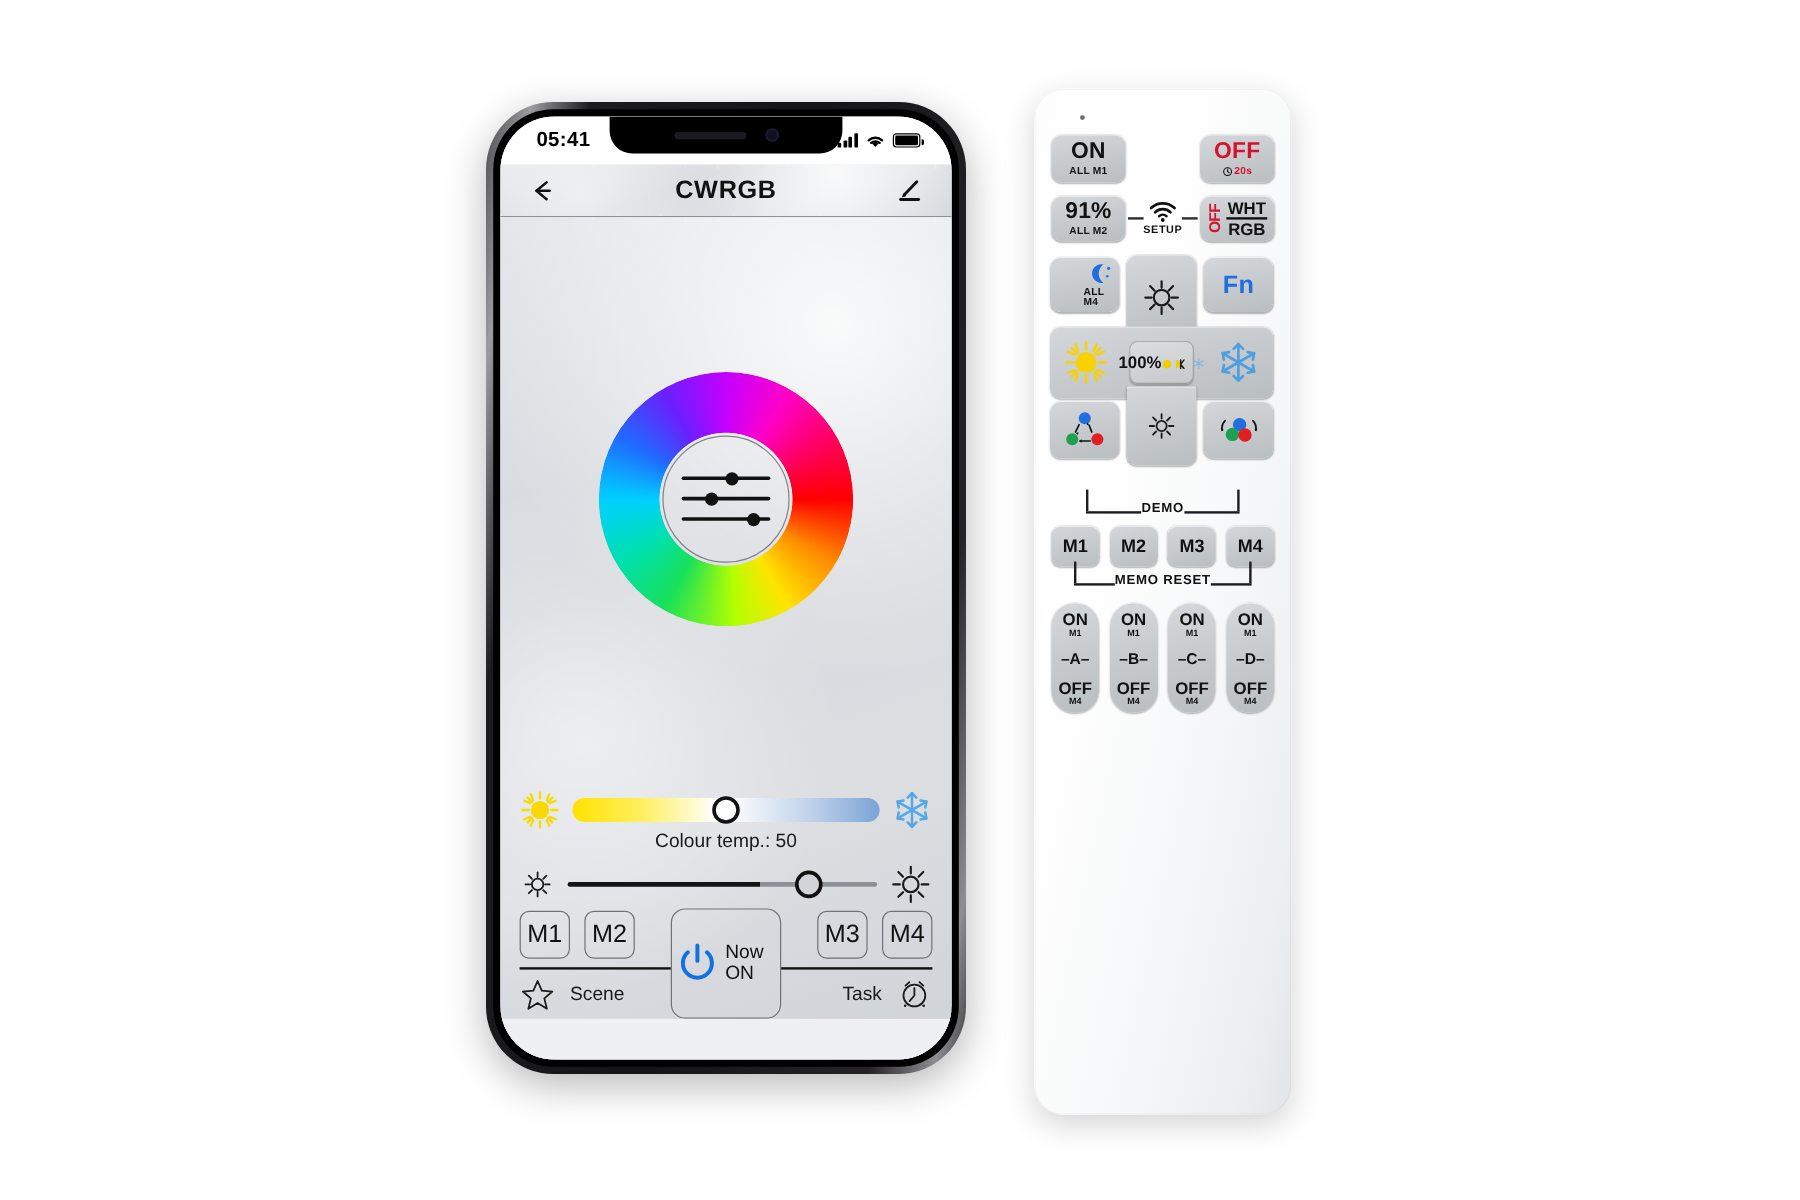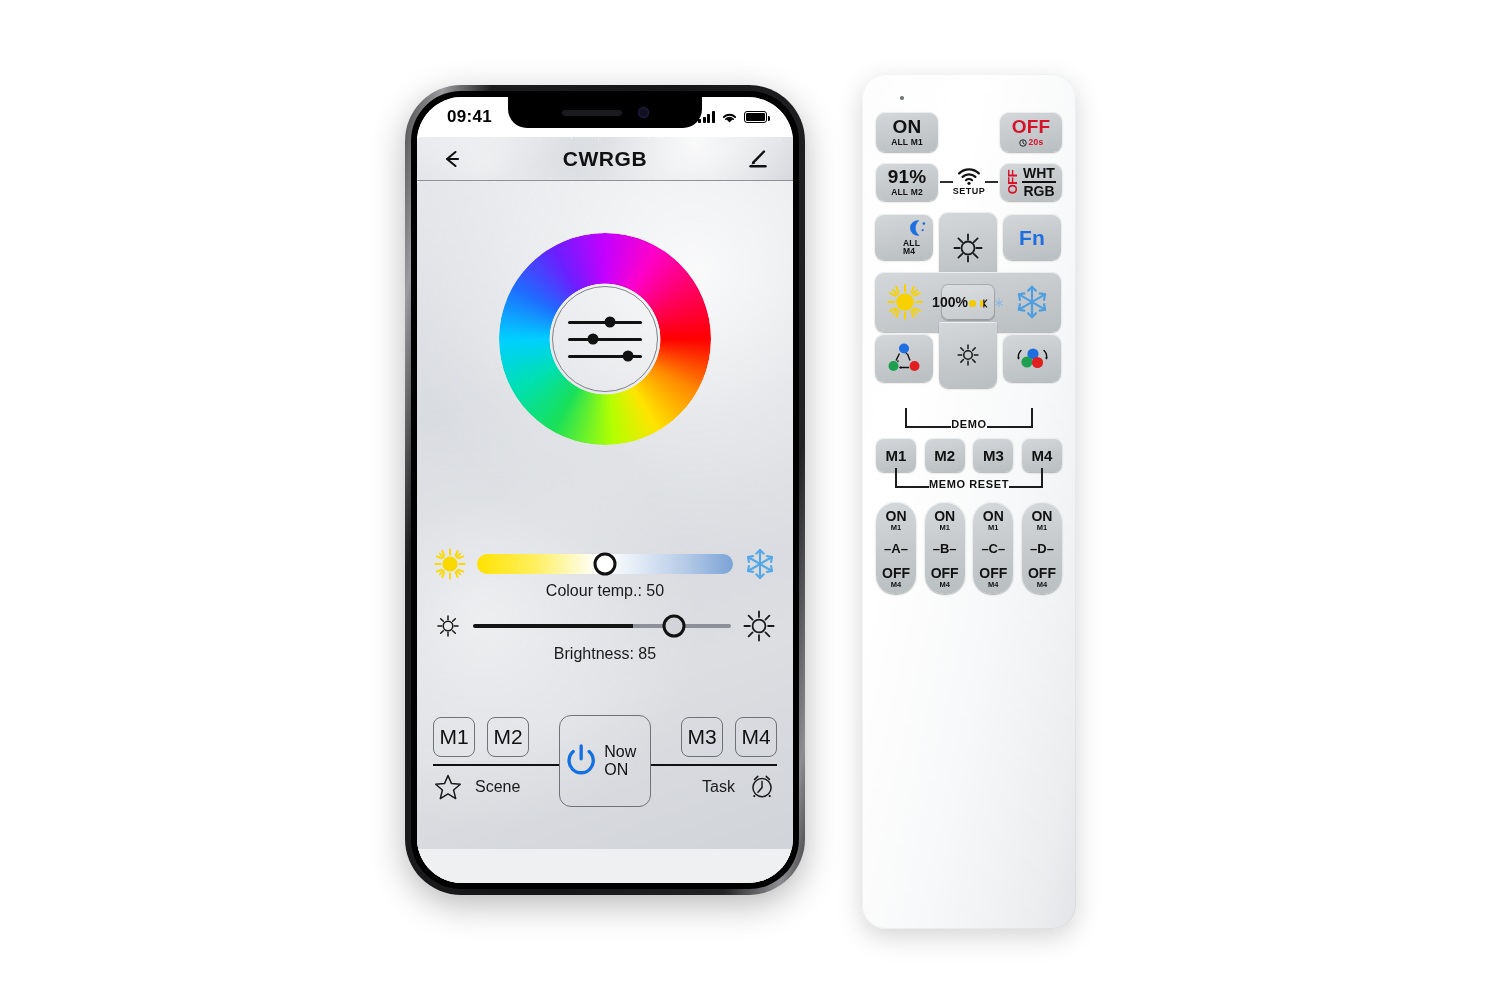--- a/index.html
+++ b/index.html
@@ -77,21 +77,20 @@
       linear-gradient(148deg, rgba(255,255,255,.40) 0 1px, transparent 1px 100%),
       linear-gradient(98deg, rgba(255,255,255,.34) 0 1px, transparent 1px 100%),
       linear-gradient(62deg, rgba(255,255,255,.30) 0 1px, transparent 1px 100%),
       linear-gradient(128deg, rgba(255,255,255,.28) 0 1px, transparent 1px 100%),
       linear-gradient(160deg, rgba(255,255,255,.50) 0 1px, transparent 1px 100%),
       radial-gradient(circle at 74% 13%, rgba(255,255,255,.85), rgba(255,255,255,0) 44%),
       radial-gradient(circle at 18% 62%, rgba(255,255,255,.55), rgba(255,255,255,0) 40%),
       linear-gradient(160deg,#e4e6ea 0%,#d4d7dc 40%,#dcdee2 70%,#cfd2d7 100%);
     background-size: 77px 100%, 133px 100%, 61px 100%, 181px 100%,
                      97px 100%, 149px 100%, 239px 100%, 100% 100%, 100% 100%, 100% 100%;
-    gap: 42px;
   }
 
   
   #app-header {
     flex: 0 0 44px; height: 44px;
     display: flex; align-items: center; justify-content: space-between;
     padding: 0 20px;
     border-bottom: 1px solid #8e9196;
     position: relative;
   }
@@ -274,21 +273,21 @@
   <div id="phone">
     <div id="phone-inner">
       <div id="screen">
 
         <div id="notch">
           <div class="speaker"></div>
           <div class="frontcam"></div>
         </div>
 
         <div id="statusbar">
-          <div id="status-time">09:41</div>
+          <div id="status-time">05:41</div>
           <div id="status-icons">
             <div class="bars">
                 <i></i>
                 <i></i>
                 <i></i>
                 <i></i>
               </div>
             <svg width="17" height="13" viewBox="0 0 17 13">
               <path d="M8.5 11.6 L5.6 8.4 a4.3 4.3 0 0 1 5.8 0 Z" fill="#000"></path>
               <path d="M2.9 6.0 a8.2 8.2 0 0 1 11.2 0" stroke="#000" stroke-width="1.9" fill="none" stroke-linecap="round"></path>
@@ -376,21 +375,20 @@
                 <div class="knob grey" id="br-knob" style="left: 77.8%;"></div>
               </div>
               <svg width="36" height="36" viewBox="0 0 34 34">
                 <circle cx="17" cy="17" r="6.1" stroke="#1a1a1a" stroke-width="1.7" fill="none"></circle>
                 <g stroke="#1a1a1a" stroke-width="1.7" stroke-linecap="round">
                   <path d="M17 3.2v5.2M17 25.6v5.2M3.2 17h5.2M25.6 17h5.2"></path>
                   <path d="M7.2 7.2l3.7 3.7M23.1 23.1l3.7 3.7M26.8 7.2l-3.7 3.7M10.9 23.1l-3.7 3.7"></path>
                 </g>
               </svg>
             </div>
-            <div class="slabel">Brightness: 85</div>
           </div>
 
           <div id="mrow">
 
             <div class="mcol">
               <div class="mbtns">
                 <div class="mbtn">M1</div>
                 <div class="mbtn">M2</div>
               </div>
               <div class="mline"></div>

